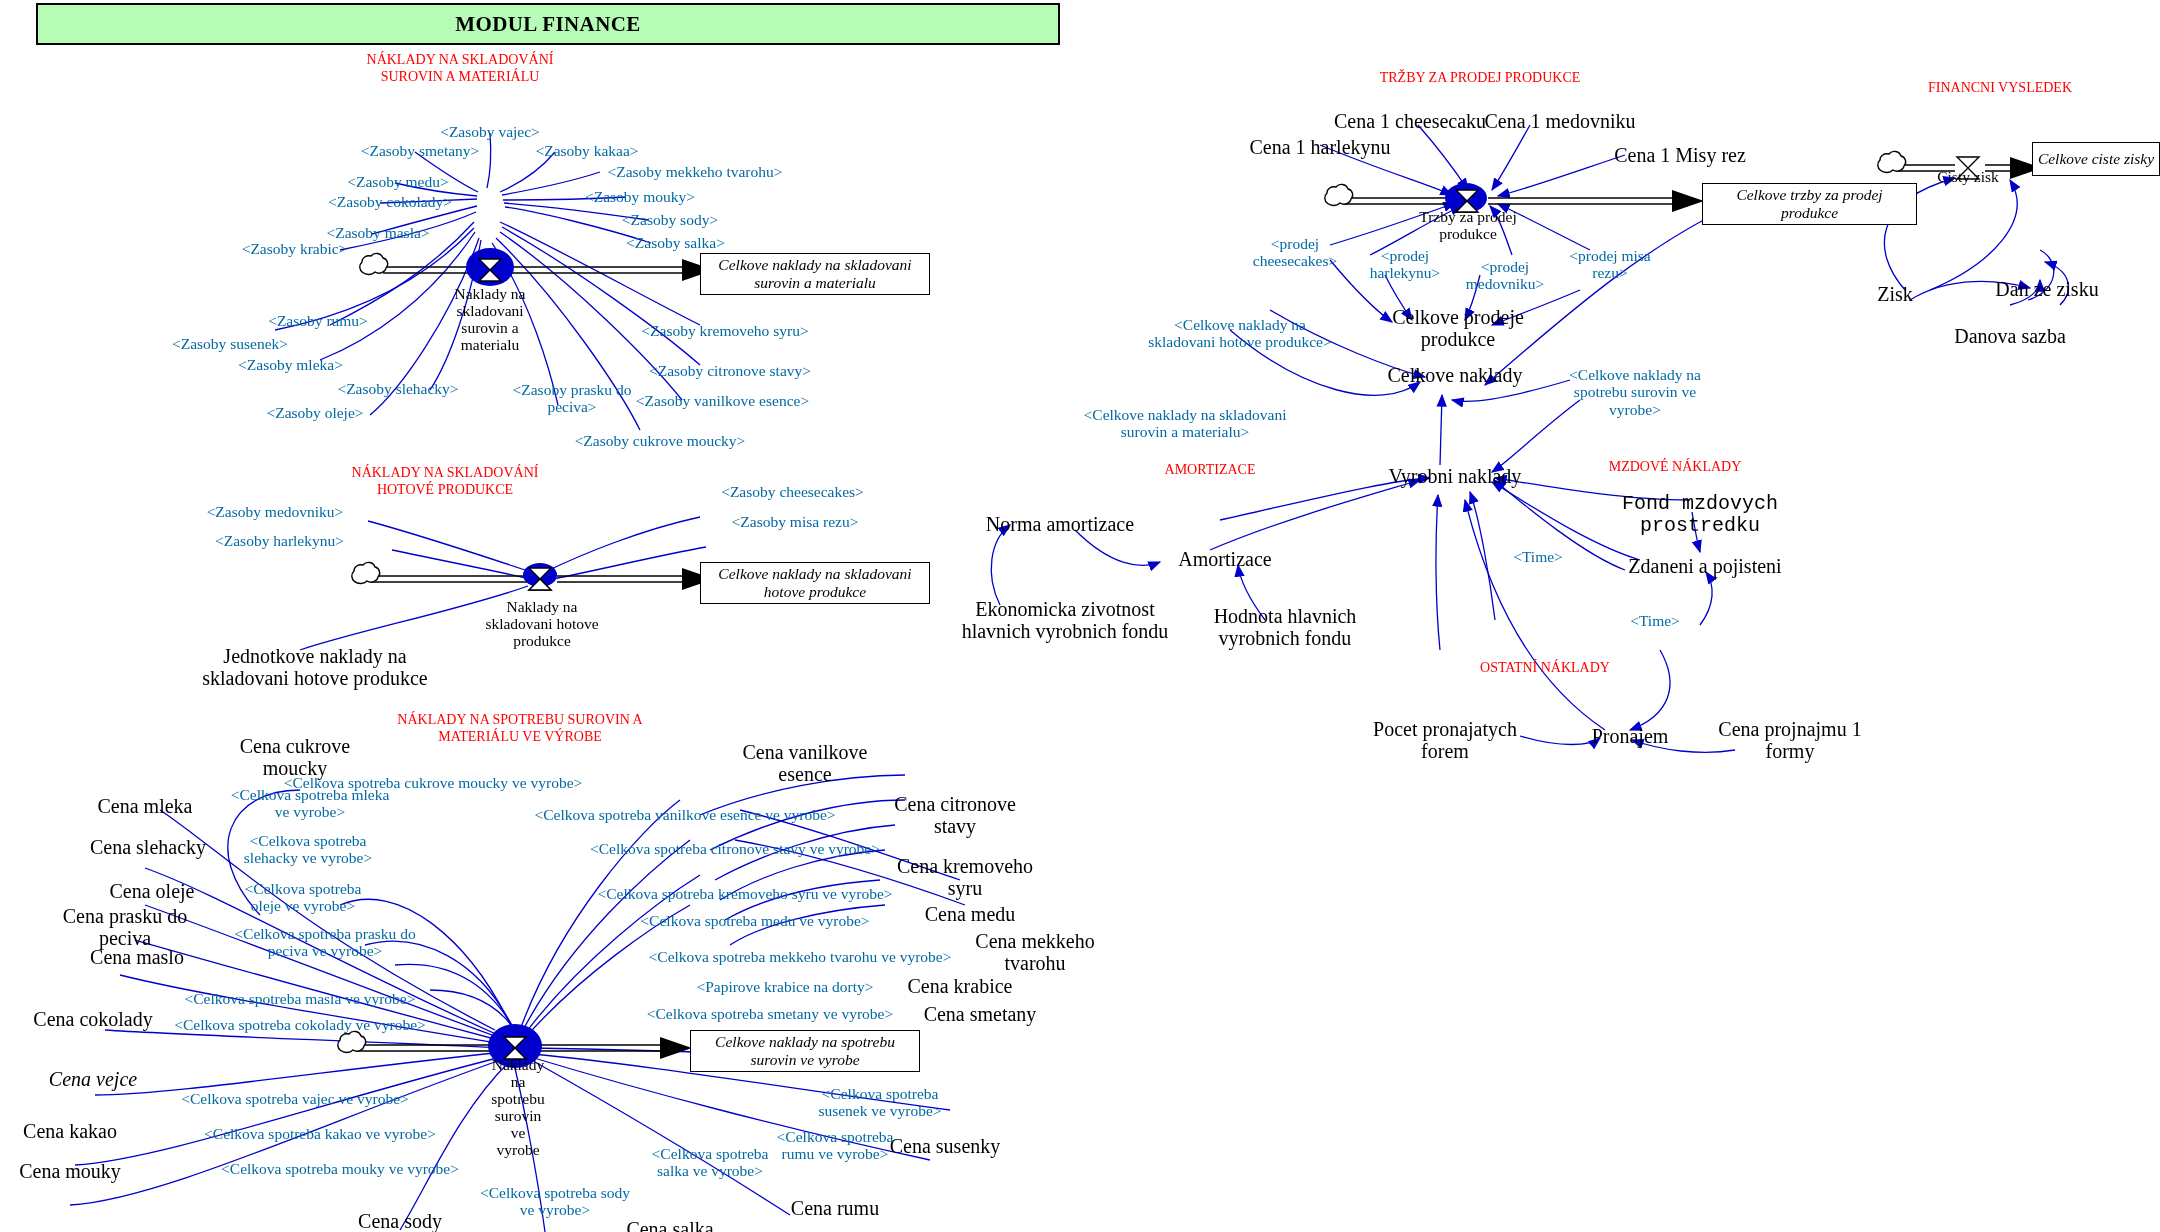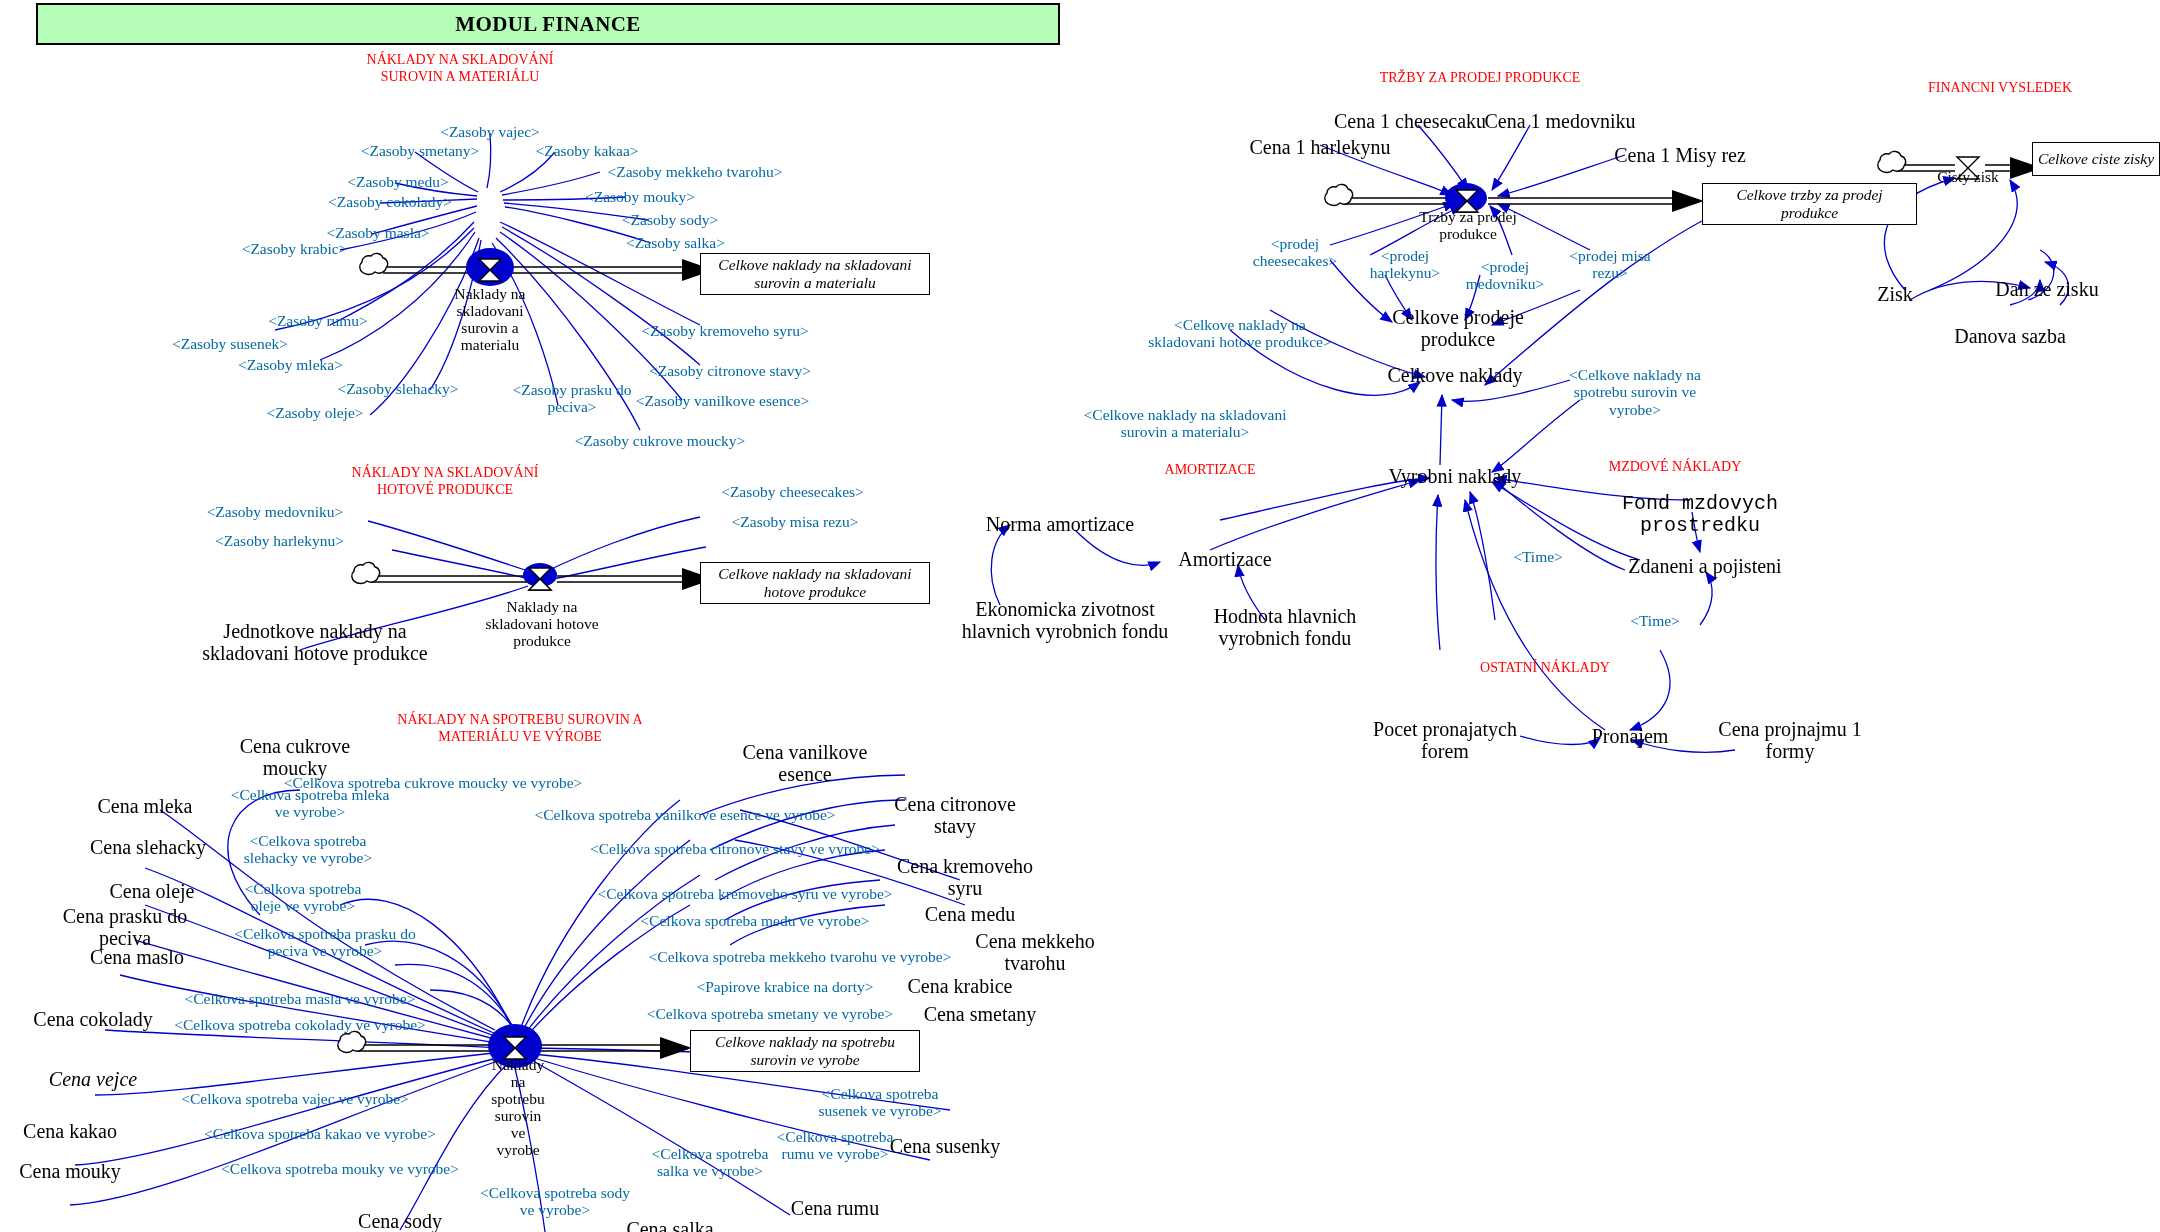--- a/index.html
+++ b/index.html
@@ -329,21 +329,21 @@
 peciva&gt;</div>
   <div class="ghost" style="left:625px;top:322px;width:200px;">&lt;Zasoby kremoveho syru&gt;</div>
   <div class="ghost" style="left:630px;top:362px;width:200px;">&lt;Zasoby citronove stavy&gt;</div>
   <div class="ghost" style="left:620px;top:392px;width:205px;">&lt;Zasoby vanilkove esence&gt;</div>
   <div class="ghost" style="left:560px;top:432px;width:200px;">&lt;Zasoby cukrove moucky&gt;</div>
 
   <div class="ghost" style="left:185px;top:503px;width:180px;">&lt;Zasoby medovniku&gt;</div>
   <div class="ghost" style="left:192px;top:532px;width:175px;">&lt;Zasoby harlekynu&gt;</div>
   <div class="ghost" style="left:700px;top:483px;width:185px;">&lt;Zasoby cheesecakes&gt;</div>
   <div class="ghost" style="left:710px;top:513px;width:170px;">&lt;Zasoby misa rezu&gt;</div>
-  <div class="var" style="left:200px;top:620px;width:230px;">Jednotkove naklady na
+  <div class="var" style="left:200px;top:645px;width:230px;">Jednotkove naklady na
 skladovani hotove produkce</div>
 
   <div class="var" style="left:230px;top:735px;width:130px;">Cena cukrove
 moucky</div>
   <div class="var" style="left:85px;top:795px;width:120px;">Cena mleka</div>
   <div class="var" style="left:78px;top:836px;width:140px;">Cena slehacky</div>
   <div class="var" style="left:92px;top:880px;width:120px;">Cena oleje</div>
   <div class="var" style="left:50px;top:905px;width:150px;">Cena prasku do
 peciva</div>
   <div class="var" style="left:72px;top:946px;width:130px;">Cena maslo</div>

